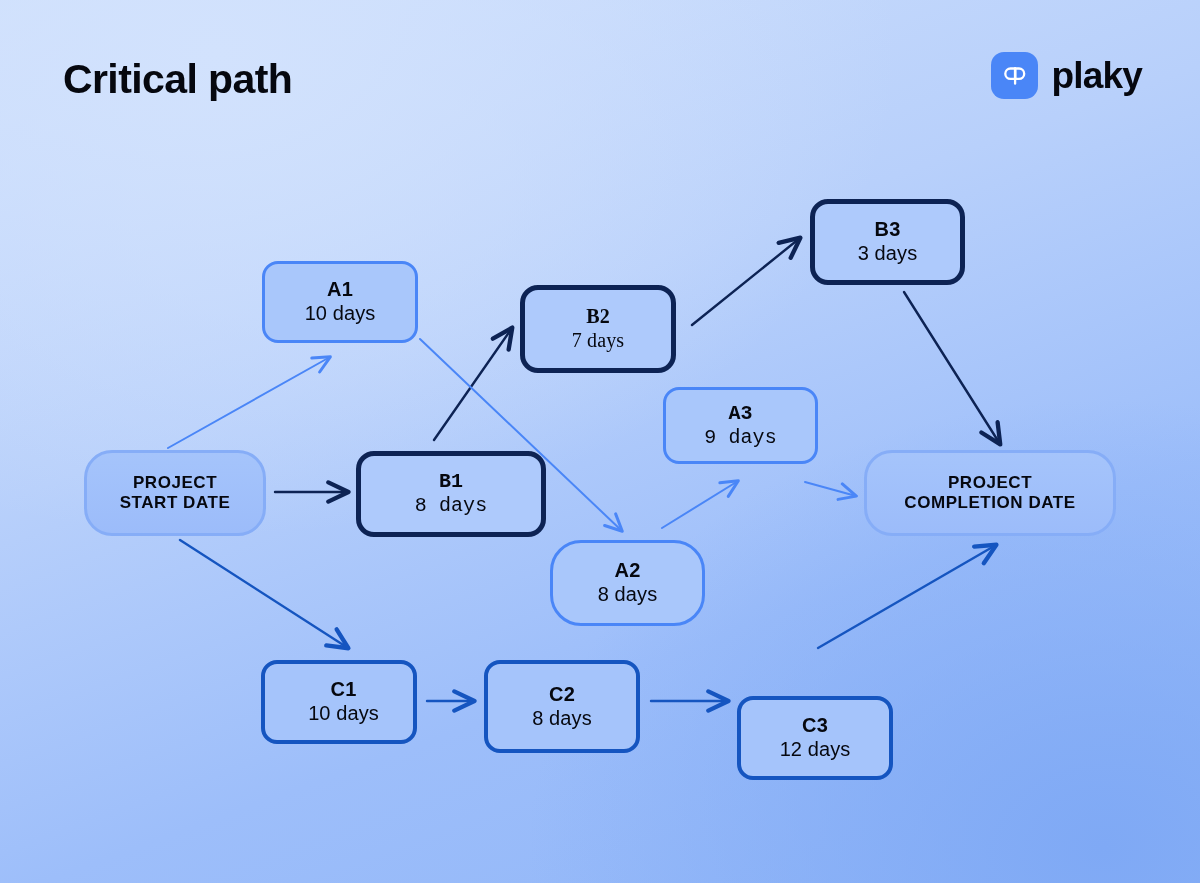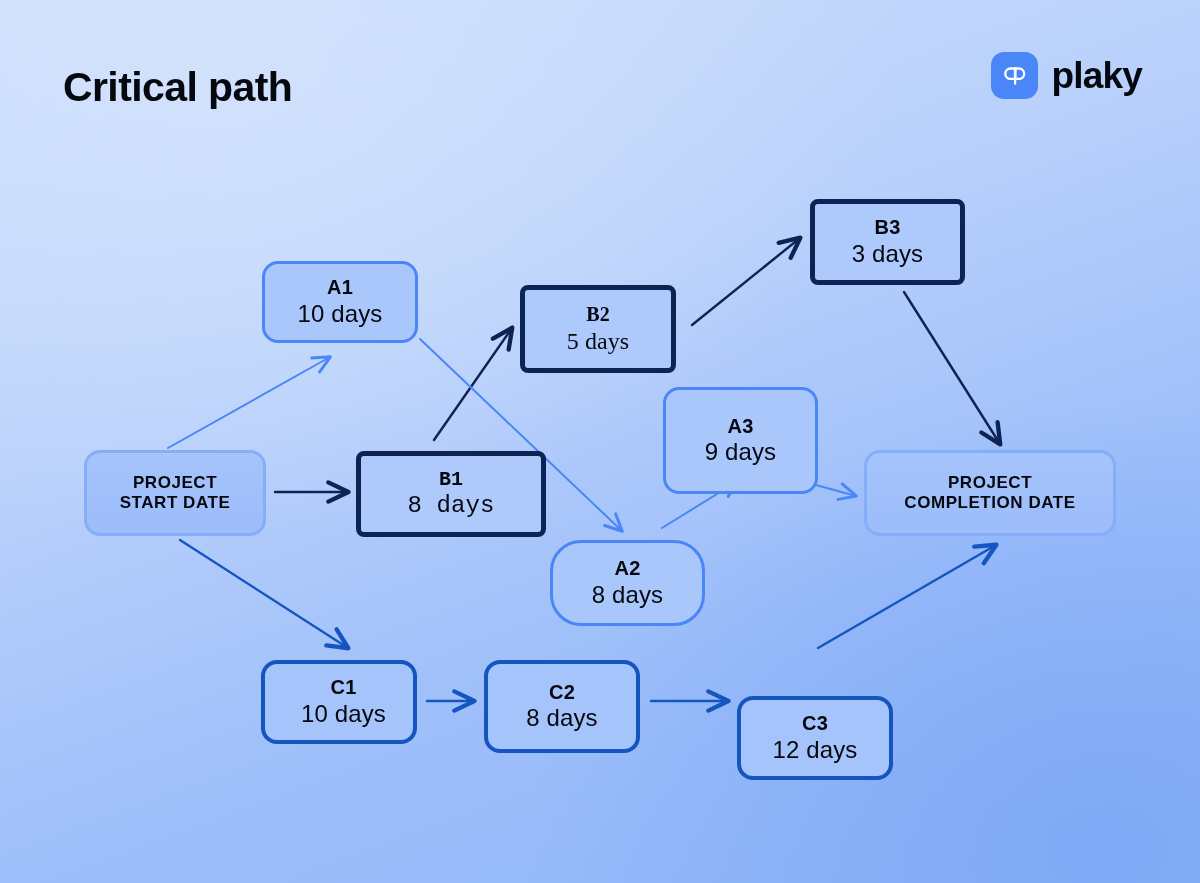--- a/index.html
+++ b/index.html
@@ -20,21 +20,21 @@
       radial-gradient(ellipse 1100px 780px at 18% 6%, #d2e2fd 0%, rgba(210,226,253,0) 62%),
       radial-gradient(ellipse 900px 700px at 92% 96%, #7fa9f5 0%, rgba(127,169,245,0) 64%),
       linear-gradient(160deg, #cfe0fc 0%, #b8d0fb 38%, #9dbefa 68%, #8fb5f8 100%);
     overflow: hidden;
   }
 
   
   #page-title {
     position: absolute;
     left: 63px;
-    top: 64px;
+    top: 56px;
     font-size: 41px;
     font-weight: bold;
     letter-spacing: -0.6px;
     color: #06080f;
     white-space: nowrap;
   }
   #brand {
     position: absolute;
     right: 58px;
     top: 52px;
@@ -79,50 +79,50 @@
     text-align: center;
     color: #06080f;
     line-height: 1.18;
   }
   .node .node-id {
     font-size: 20px;
     font-weight: bold;
     letter-spacing: 0.1px;
   }
   .node .node-dur {
-    font-size: 24px;
+    font-size: 20px;
     font-weight: normal;
     letter-spacing: 0.1px;
   }
   .node.terminal {
     font-size: 17px;
     font-weight: bold;
     letter-spacing: 0.55px;
   }
   .node.terminal .t-line { display: block; }
 
   .style-a {
     background: #a9c7fb;
     border: 3px solid #4a86f7;
     border-radius: 16px;
   }
   .style-b {
     background: #aecafc;
     border: 5px solid #0d2354;
-    border-radius: 8px;
+    border-radius: 18px;
   }
   .style-c {
     background: #a5c4fb;
     border: 4px solid #1555c0;
     border-radius: 16px;
   }
   .style-terminal {
     background: linear-gradient(180deg, #a5c4fb 0%, #9cbcfa 100%);
     border: 3px solid #86adf7;
-    border-radius: 16px;
+    border-radius: 28px;
   }
 </style>
 </head>
 <body>
 
 <div id="canvas">
 
   <div id="page-title">Critical path</div>
 
   <div id="brand">
@@ -172,27 +172,27 @@
       <div class="node style-a" style="left: 262px; top: 261px; width: 156px; height: 82px;">
         <div class="node-id">A1</div>
         <div class="node-dur">10 days</div>
       </div>
       <div class="node style-b" style="left: 356px; top: 451px; width: 190px; height: 86px; font-family: Liberation Mono, monospace;">
         <div class="node-id">B1</div>
         <div class="node-dur">8 days</div>
       </div>
       <div class="node style-b" style="left: 520px; top: 285px; width: 156px; height: 88px; font-family: Liberation Serif, serif;">
         <div class="node-id">B2</div>
-        <div class="node-dur">5 days</div>
+        <div class="node-dur">7 days</div>
       </div>
       <div class="node style-b" style="left: 810px; top: 199px; width: 155px; height: 86px;">
         <div class="node-id">B3</div>
         <div class="node-dur">3 days</div>
       </div>
-      <div class="node style-a" style="left: 663px; top: 387px; width: 155px; height: 107px;">
+      <div class="node style-a" style="left: 663px; top: 387px; width: 155px; height: 77px; font-family: Liberation Mono, monospace;">
         <div class="node-id">A3</div>
         <div class="node-dur">9 days</div>
       </div>
       <div class="node style-a" style="left: 550px; top: 540px; width: 155px; height: 86px; border-radius: 31px;">
         <div class="node-id">A2</div>
         <div class="node-dur">8 days</div>
       </div>
       <div class="node style-c" style="left: 261px; top: 660px; width: 156px; height: 84px; padding-left: 9px;">
         <div class="node-id">C1</div>
         <div class="node-dur">10 days</div>

